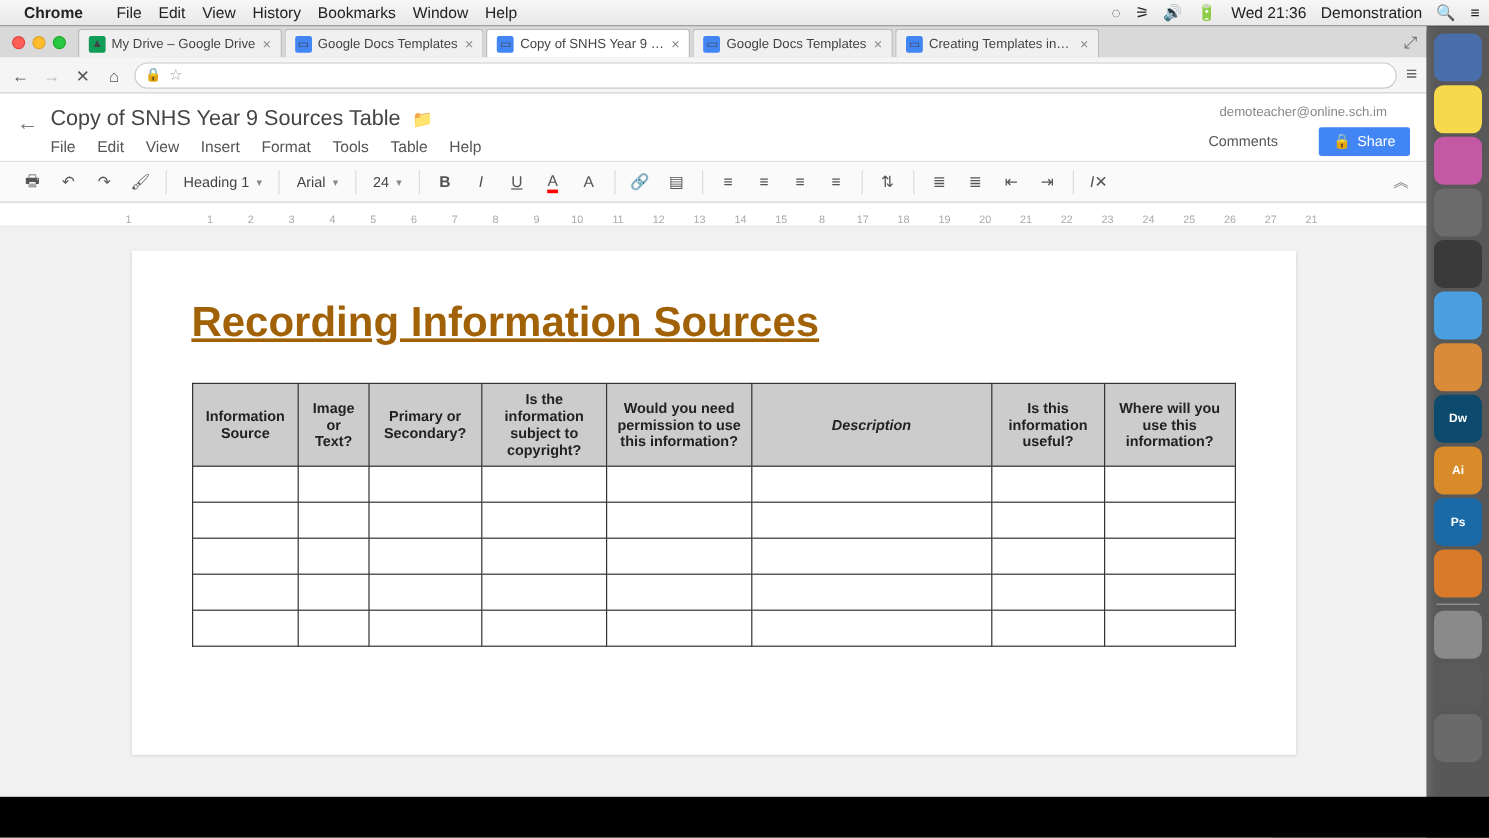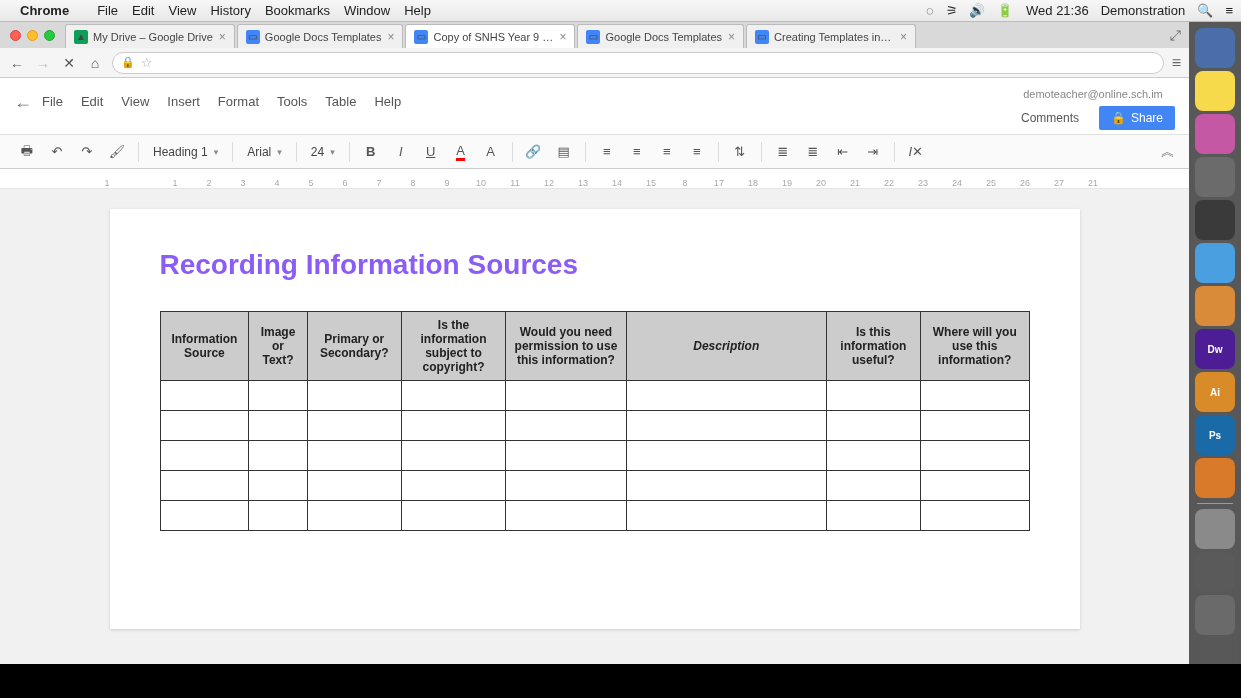--- a/index.html
+++ b/index.html
@@ -45,40 +45,40 @@
   .docs-app { flex: 1; display: flex; flex-direction: column; background: #fff; }
   .docs-header { padding: 10px 14px 4px 14px; display: flex; align-items: flex-start; }
   .docs-header .back { font-size: 18px; color: #777; margin-right: 10px; margin-top: 4px; }
   .docs-header .title-block { flex: 1; }
   .doc-title { font-size: 18px; color: #444; display: flex; align-items: center; gap: 10px; }
   .doc-title .folder { color: #aaa; font-size: 14px; }
   .doc-menu { display: flex; gap: 18px; font-size: 13px; color: #555; margin-top: 6px; align-items: center; }
   .doc-menu .edit-status { color: #999; margin-left: 20px; font-size: 12px; }
   .docs-header .right { text-align: center; }
   .docs-header .email { font-size: 11px; color: #888; }
-  .docs-header .btns { margin-top: 6px; display: flex; gap: 10px; justify-content: flex-end; align-items: center; }
+  .docs-header .btns { margin-top: 6px; display: flex; gap: 24px; justify-content: flex-end; align-items: center; }
   .comments-btn { font-size: 12px; color: #555; padding: 4px 10px; }
   .share-btn { background: #4285f4; color: #fff; font-size: 12px; padding: 5px 12px; border-radius: 2px; display: flex; align-items: center; gap: 5px; }
   
   
   .docs-toolbar { height: 35px; border-top: 1px solid #e0e0e0; border-bottom: 1px solid #ccc; display: flex; align-items: center; padding: 0 14px; gap: 4px; background: #fafafa; }
   .tb-btn { width: 26px; height: 26px; display: flex; align-items: center; justify-content: center; color: #555; font-size: 13px; }
   .tb-sep { width: 1px; height: 20px; background: #ddd; margin: 0 4px; }
   .tb-select { padding: 0 6px; font-size: 12px; color: #444; display: flex; align-items: center; gap: 6px; height: 26px; }
   .tb-select .caret { color: #888; font-size: 9px; }
   .docs-toolbar .expand-right { margin-left: auto; color: #888; font-size: 14px; }
   
   
   .ruler { height: 20px; background: #fff; border-bottom: 1px solid #e5e5e5; font-size: 9px; color: #aaa; display: flex; align-items: flex-end; padding-left: 90px; gap: 0; position: relative; overflow: hidden; }
   .ruler span { flex: 0 0 34px; text-align: center; }
   
   
   .doc-canvas { flex: 1; background: #f1f1f1; overflow: auto; padding: 20px 0; }
   .page { width: 970px; min-height: 420px; background: #fff; margin: 0 auto; padding: 40px 50px; box-shadow: 0 1px 3px rgba(0,0,0,.15); }
-  .page h1 { font-size: 28px; font-weight: bold; color: #8b5cf6; margin-bottom: 30px; }
+  .page h1 { font-size: 35px; font-weight: bold; color: #a16207; margin-bottom: 30px; text-decoration: underline; }
   .data-table { width: 100%; border-collapse: collapse; }
   .data-table th, .data-table td { border: 1px solid #333; padding: 6px 8px; font-size: 12px; text-align: center; vertical-align: middle; }
   .data-table th { background: #ccc; font-weight: bold; color: #222; }
   .data-table tbody tr { height: 30px; }
   .col-desc { width: 200px; font-style: italic; }
   
   
   .dock { width: 52px; background: rgba(200,200,200,.25); backdrop-filter: blur(4px); display: flex; flex-direction: column; align-items: center; padding: 6px 0; gap: 3px; }
   .dock-item { width: 40px; height: 40px; border-radius: 8px; display: flex; align-items: center; justify-content: center; font-size: 10px; font-weight: bold; color: #fff; }
   .dock-divider { width: 36px; height: 1px; background: rgba(255,255,255,.4); margin: 2px 0; }
@@ -158,20 +158,24 @@
         <span class="lock">🔒</span>
         <span class="star">☆</span>
       </div>
       <div class="menu-btn">≡</div>
     </div>
 
     <div class="docs-app">
       <div class="docs-header">
         <span class="back">←</span>
         <div class="title-block">
+          <div class="doc-title">
+            <span>Copy of SNHS Year 9 Sources Table</span>
+            <span class="folder">📁</span>
+          </div>
           <div class="doc-menu">
             <span>File</span>
             <span>Edit</span>
             <span>View</span>
             <span>Insert</span>
             <span>Format</span>
             <span>Tools</span>
             <span>Table</span>
             <span>Help</span>
           </div>
@@ -348,21 +352,21 @@
   </div>
 
   <div class="dock" id="dock">
       <div class="dock-item" style="background: rgb(74, 110, 169);"></div>
       <div class="dock-item" style="background: rgb(247, 217, 76);"></div>
       <div class="dock-item" style="background: rgb(197, 88, 165);"></div>
       <div class="dock-item" style="background: rgb(107, 107, 107);"></div>
       <div class="dock-item" style="background: rgb(58, 58, 58);"></div>
       <div class="dock-item" style="background: rgb(74, 159, 224);"></div>
       <div class="dock-item" style="background: rgb(217, 139, 58);"></div>
-      <div class="dock-item" style="background: #4c1d95;">Dw</div>
+      <div class="dock-item" style="background: #0c4a6e;">Dw</div>
       <div class="dock-item" style="background: rgb(217, 139, 42);">Ai</div>
       <div class="dock-item" style="background: rgb(26, 106, 168);">Ps</div>
       <div class="dock-item" style="background: rgb(216, 122, 42);"></div>
       <div class="dock-divider"></div>
       <div class="dock-item" style="background: rgb(138, 138, 138);"></div>
       <div class="dock-item" style="background: rgb(90, 90, 90);"></div>
       <div class="dock-item" style="background: rgb(106, 106, 106);"></div>
     </div>
 </div>
 

